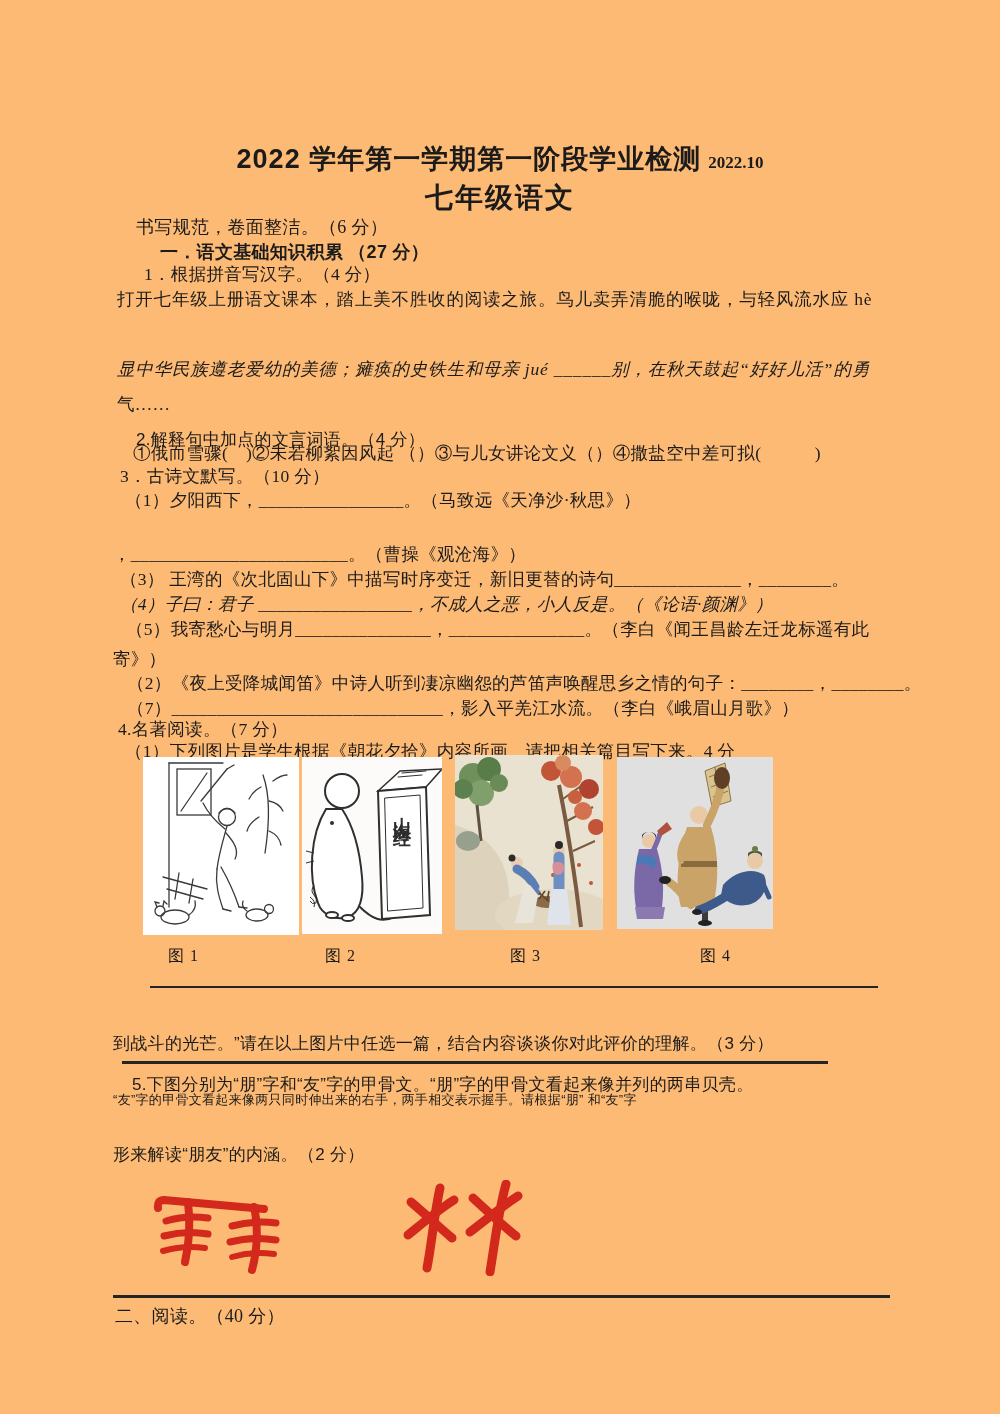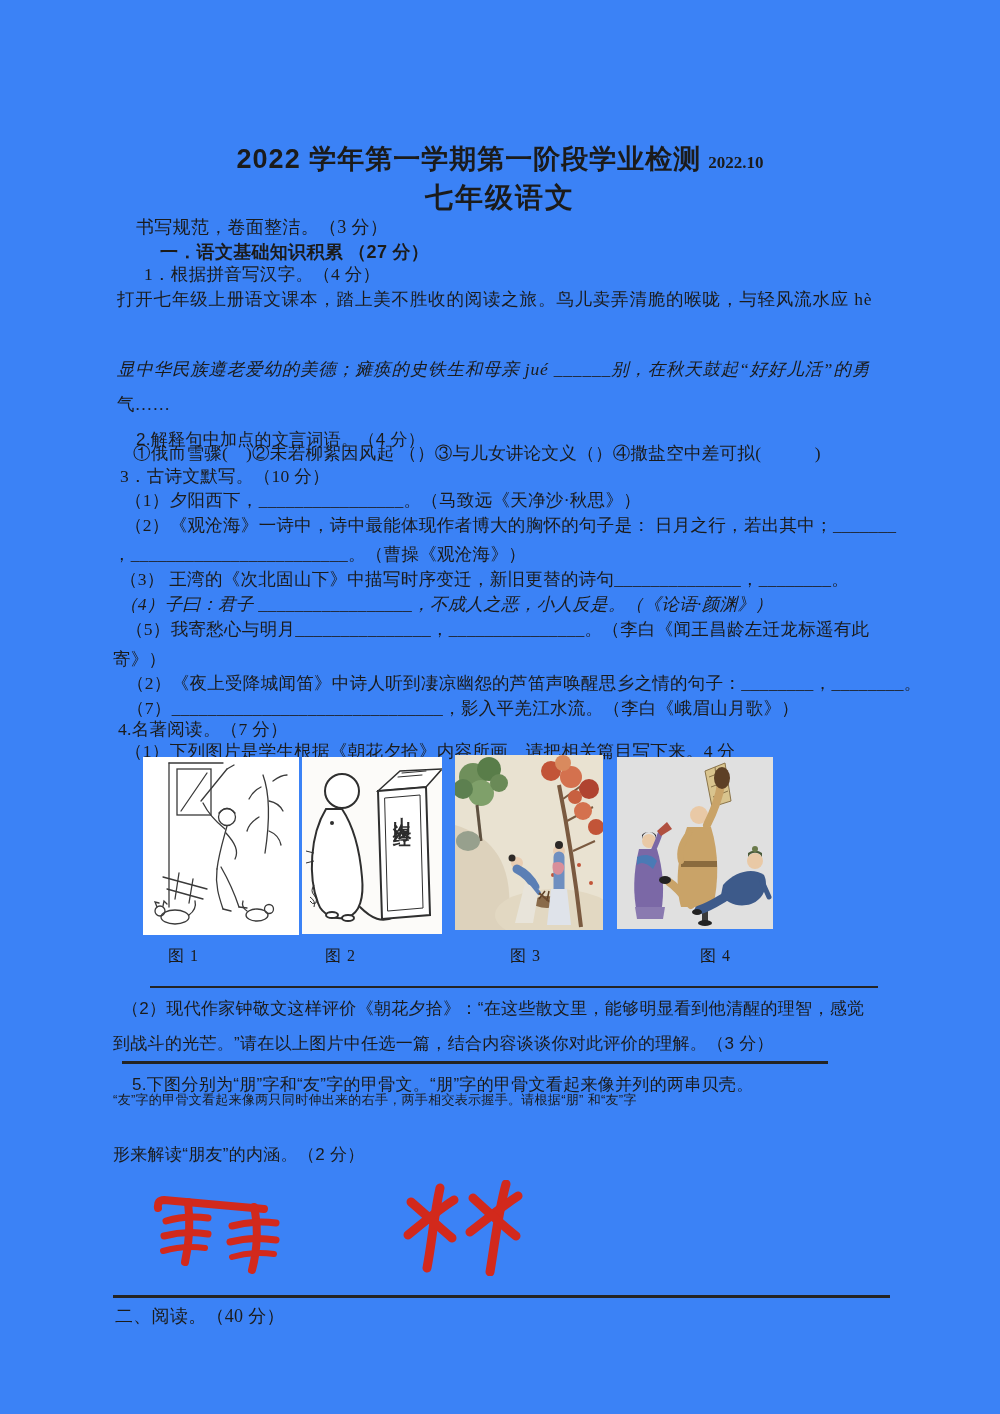--- a/index.html
+++ b/index.html
@@ -1,17 +1,17 @@
 <!DOCTYPE html>
 <html><head>
 <meta charset="utf-8">
 <style>
   html,body{margin:0;padding:0;background:#ffffff;}
   .page{
-    position:relative;width:1000px;height:1414px;background:#3b82f6;overflow:hidden;
+    position:relative;width:1000px;height:1414px;background:#fdba74;overflow:hidden;
     font-family:"Liberation Serif","DejaVu Serif",serif;color:#1b1b1b;
   }
   .ln{position:absolute;white-space:nowrap;font-size:17.5px;line-height:1.25;letter-spacing:0.3px;}
   .serif{font-family:"Liberation Serif","DejaVu Serif",serif;}
   .hei{font-family:"Liberation Sans","DejaVu Sans",sans-serif;}
   .title-wrap{position:absolute;top:141px;left:0;right:0;text-align:center;}
   .title-main{font-family:"Liberation Sans","DejaVu Sans",sans-serif;font-weight:bold;font-size:27px;letter-spacing:1px;}
   .title-date{font-family:"Liberation Serif","DejaVu Serif",serif;font-weight:bold;font-size:17px;margin-left:7px;}
   .subtitle{position:absolute;top:179px;left:0;right:0;text-align:center;
     font-family:"Liberation Sans","DejaVu Sans",sans-serif;font-weight:bold;font-size:28px;letter-spacing:2px;}
@@ -29,34 +29,33 @@
 </head>
 <body>
 
 <div class="page">
 
   <div class="title-wrap">
     <span class="title-main">2022 学年第一学期第一阶段学业检测</span><span class="title-date">2022.10</span>
   </div>
   <div class="subtitle">七年级语文</div>
 
-  <div class="ln serif" style="top:216px;left:136px;font-size:18px;">书写规范，卷面整洁。（3 分）</div>
+  <div class="ln serif" style="top:216px;left:136px;font-size:18px;">书写规范，卷面整洁。（6 分）</div>
   <div class="ln hei bold" style="top:241px;left:160px;font-size:18px;">一．语文基础知识积累 （27 分）</div>
 
   <div class="ln serif" style="top:264px;left:144px;">1．根据拼音写汉字。（4 分）</div>
   <div class="ln serif" style="top:289px;left:117px;letter-spacing:0.8px;">打开七年级上册语文课本，踏上美不胜收的阅读之旅。鸟儿卖弄清脆的喉咙，与轻风流水应 hè</div>
   <div class="ln serif" style="top:359px;left:117px;letter-spacing:0.8px;font-style:italic;">显中华民族遵老爱幼的美德；瘫痪的史铁生和母亲 jué ______别，在秋天鼓起“好好儿活”的勇</div>
   <div class="ln serif" style="top:394px;left:117px;">气……</div>
 
   <div class="ln hei" style="top:417px;left:136px;font-size:17px;margin-top:12px;">2.解释句中加点的文言词语。（4 分）</div>
   <div class="ln serif" style="top:443px;left:113px;margin-left:20px;">①俄而雪骤(　)②未若柳絮因风起 （）③与儿女讲论文义（）④撒盐空中差可拟(　　　)</div>
 
   <div class="ln serif" style="top:466px;left:120px;">3．古诗文默写。（10 分）</div>
   <div class="ln serif" style="top:490px;left:125px;">（1）夕阳西下，________________。（马致远《天净沙·秋思》）</div>
-  <div class="ln serif" style="top:515px;left:125px;">（2）《观沧海》一诗中，诗中最能体现作者博大的胸怀的句子是： 日月之行，若出其中；_______</div>
   <div class="ln serif" style="top:544px;left:113px;">，________________________。（曹操《观沧海》）</div>
   <div class="ln serif" style="top:569px;left:120px;">（3） 王湾的《次北固山下》中描写时序变迁，新旧更替的诗句______________，________。</div>
   <div class="ln serif" style="top:594px;left:120px;font-style:italic;">（4）子曰：君子 _________________，不成人之恶，小人反是。（《论语·颜渊》）</div>
   <div class="ln serif" style="top:619px;left:104px;margin-left:22px;">（5）我寄愁心与明月_______________，_______________。（李白《闻王昌龄左迁龙标遥有此</div>
   <div class="ln serif" style="top:649px;left:113px;">寄》）</div>
   <div class="ln serif" style="top:673px;left:127px;">（2）《夜上受降城闻笛》中诗人听到凄凉幽怨的芦笛声唤醒思乡之情的句子：________，________。</div>
   <div class="ln serif" style="top:698px;left:127px;">（7）______________________________，影入平羌江水流。（李白《峨眉山月歌》）</div>
 
   <div class="ln serif" style="top:719px;left:118px;">4.名著阅读。（7 分）</div>
   <div class="ln serif" style="top:741px;left:125px;">（1）下列图片是学生根据《朝花夕拾》内容所画，请把相关篇目写下来。4 分</div>
@@ -206,21 +205,20 @@
     </svg>
   </div>
 
   <div class="caption" style="top:946px;left:168px;">图 1</div>
   <div class="caption" style="top:946px;left:325px;">图 2</div>
   <div class="caption" style="top:946px;left:510px;">图 3</div>
   <div class="caption" style="top:946px;left:700px;">图 4</div>
 
   <div class="divider" style="top:986px;left:150px;width:728px;"></div>
 
-  <div class="ln hei" style="top:998px;left:122px;font-size:17px;">（2）现代作家钟敬文这样评价《朝花夕拾》：“在这些散文里，能够明显看到他清醒的理智，感觉</div>
   <div class="ln hei" style="top:1033px;left:113px;font-size:17px;">到战斗的光芒。”请在以上图片中任选一篇，结合内容谈谈你对此评价的理解。（3 分）</div>
 
   <div class="divider" style="top:1061px;left:122px;width:706px;height:3px;"></div>
 
   <div class="ln hei" style="top:1074px;left:132px;font-size:17px;">5.下图分别为“朋”字和“友”字的甲骨文。“朋”字的甲骨文看起来像并列的两串贝壳。</div>
   <div class="ln hei" style="top:1092px;left:113px;font-size:13px;">“友”字的甲骨文看起来像两只同时伸出来的右手，两手相交表示握手。请根据“朋” 和“友”字</div>
   <div class="ln hei" style="top:1144px;left:113px;font-size:17px;">形来解读“朋友”的内涵。（2 分）</div>
 
   <div class="oracle" style="left:148px;top:1188px;">
     <svg width="145" height="88" viewBox="0 0 145 88">

